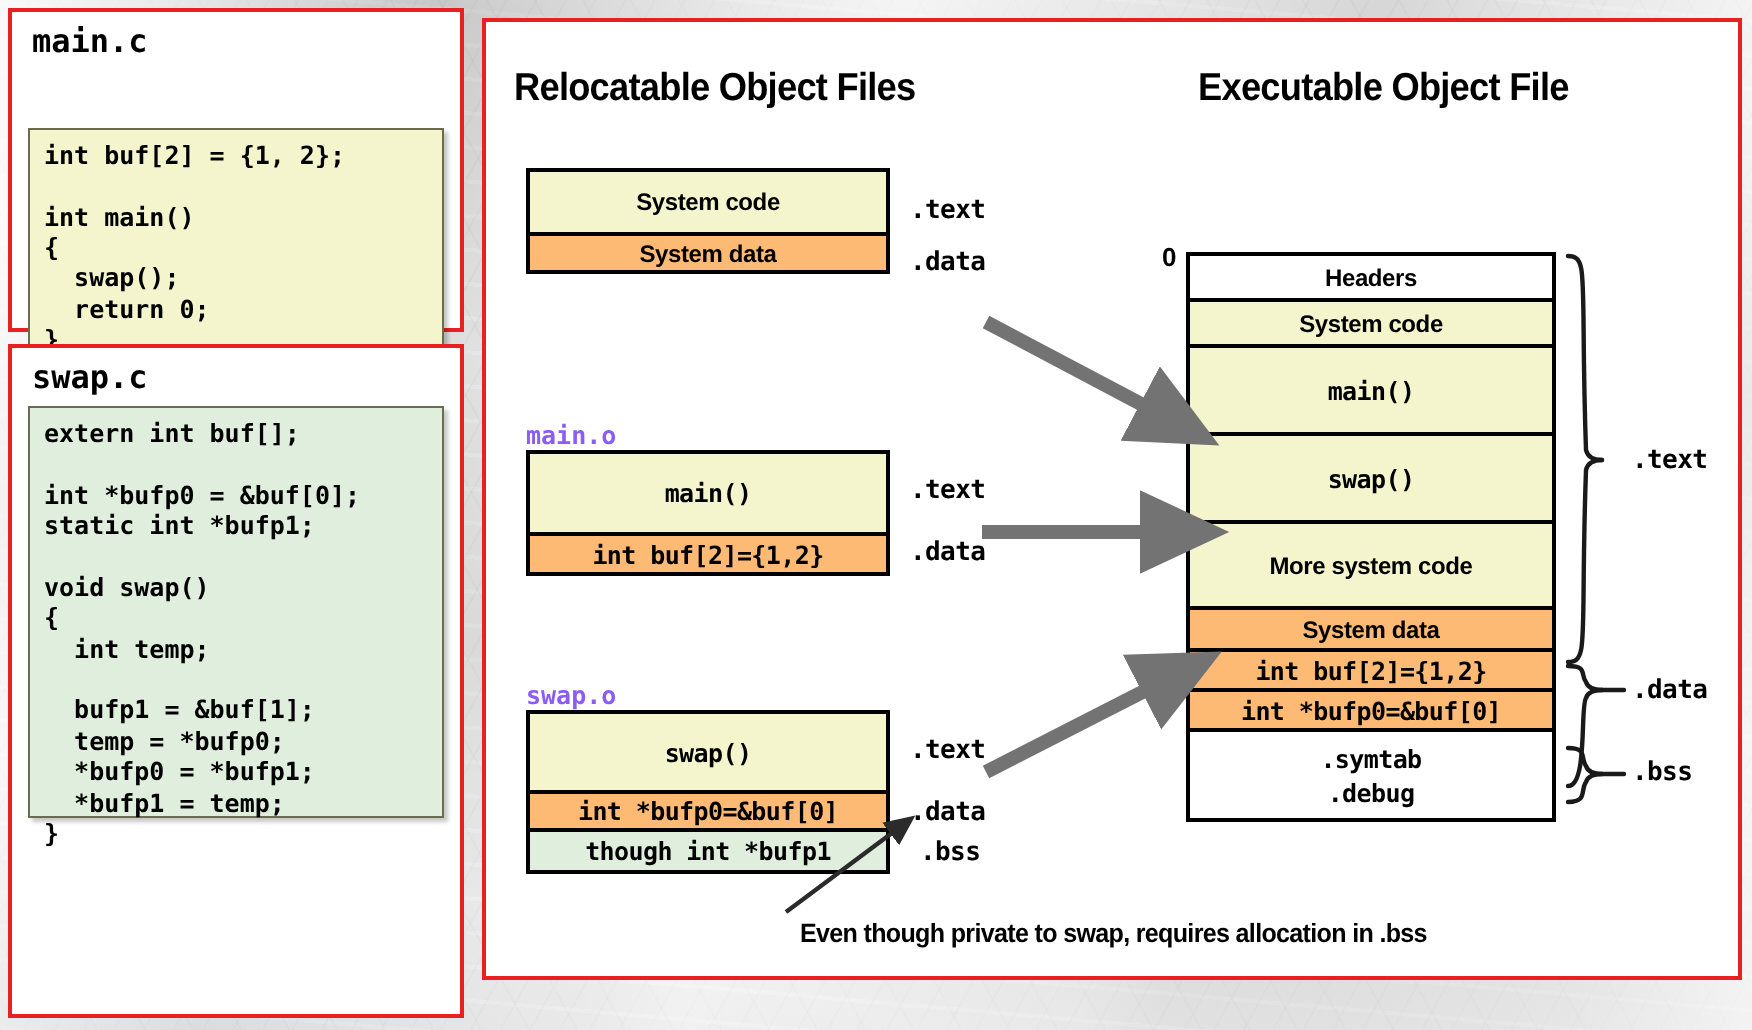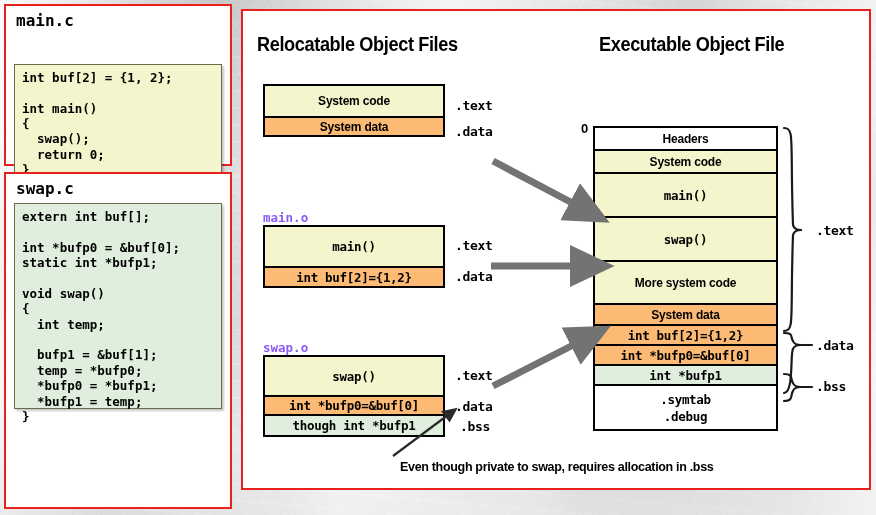--- a/index.html
+++ b/index.html
@@ -191,21 +191,20 @@
   <div class="objfile" style="left:350px;top:115px;width:185px;">
     <div class="stack" style="width:185px;">
       <div class="seg sans c-white" style="height:23px;">Headers</div>
       <div class="seg sans c-text" style="height:23px;">System code</div>
       <div class="seg mono c-text" style="height:44px;">main()</div>
       <div class="seg mono c-text" style="height:44px;">swap()</div>
       <div class="seg sans c-text" style="height:43px;">More system code</div>
       <div class="seg sans c-data" style="height:21px;">System data</div>
       <div class="seg mono c-data" style="height:20px;">int buf[2]={1,2}</div>
       <div class="seg mono c-data" style="height:20px;">int *bufp0=&amp;buf[0]</div>
-      <div class="seg mono c-bss" style="height:20px;">int *bufp1</div>
       <div class="seg mono c-white" style="height:43px;line-height:17px;white-space:pre;display:block;text-align:center;padding-top:5px;">.symtab
 .debug</div>
     </div>
   </div>
 
   <div class="seclabel" style="left:573px;top:212px;">.text</div>
   <div class="seclabel" style="left:573px;top:327px;">.data</div>
   <div class="seclabel" style="left:573px;top:368px;">.bss</div>
 
   <div class="caption" style="left:157px;top:448px;">Even though private to swap, requires allocation in .bss</div>

